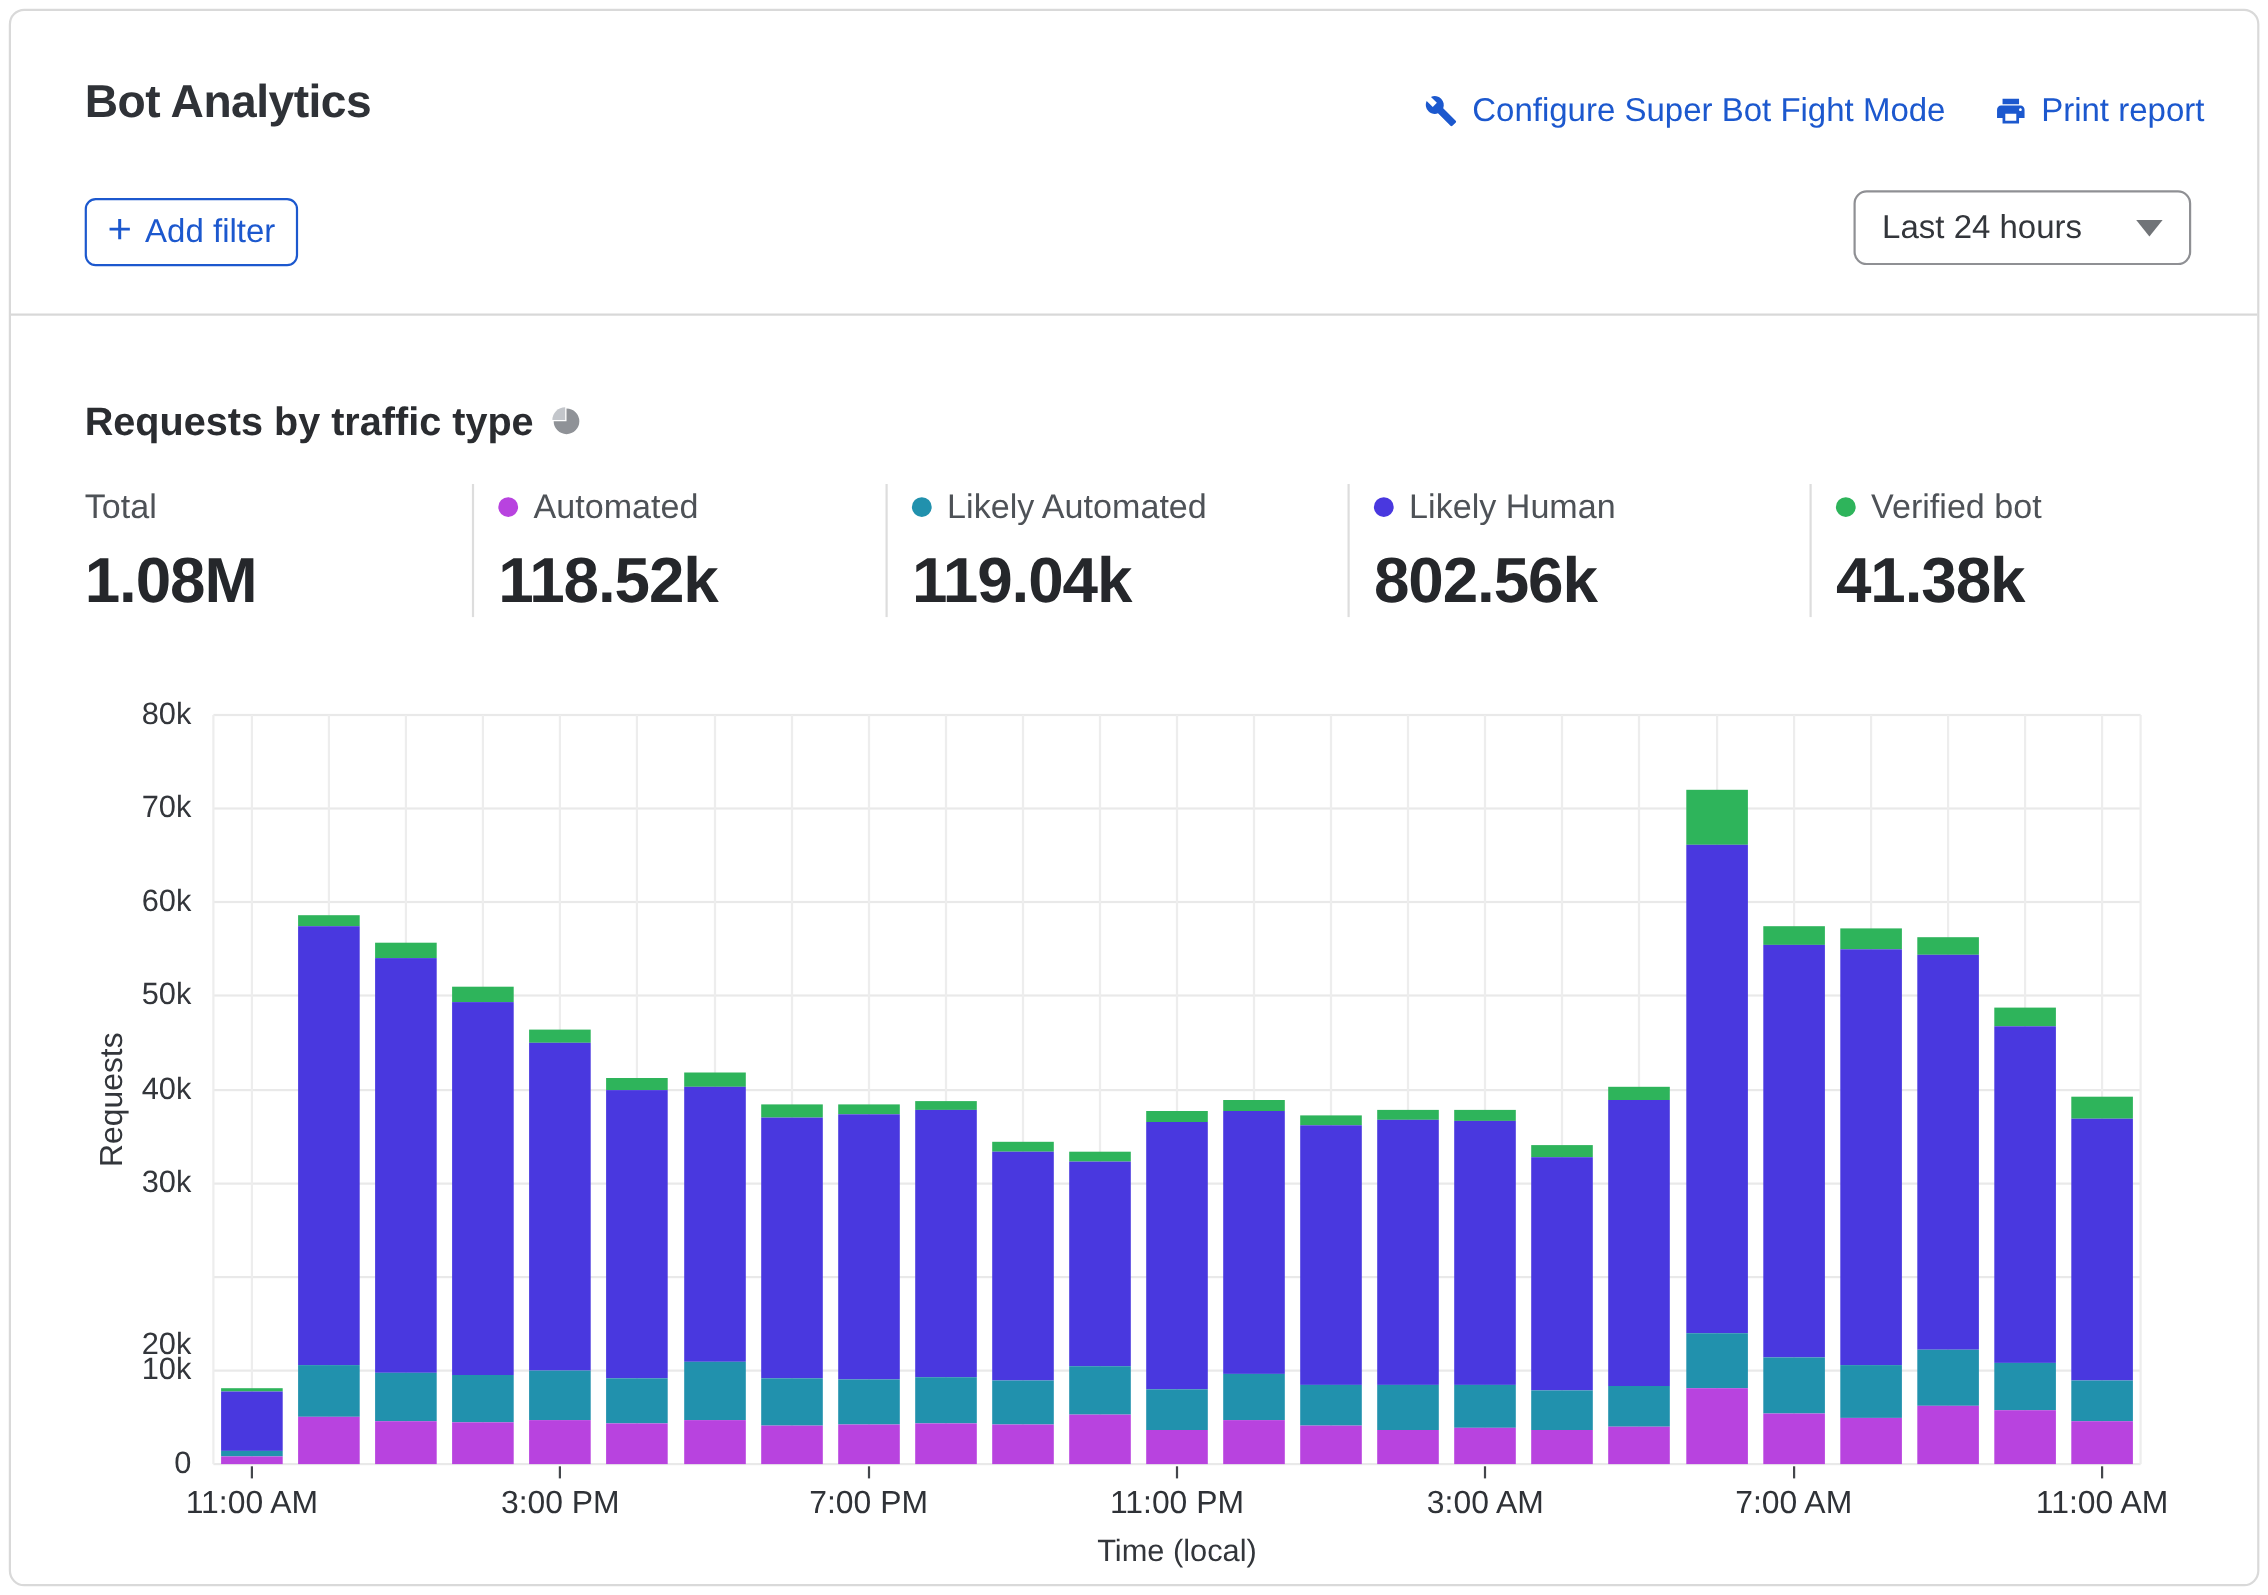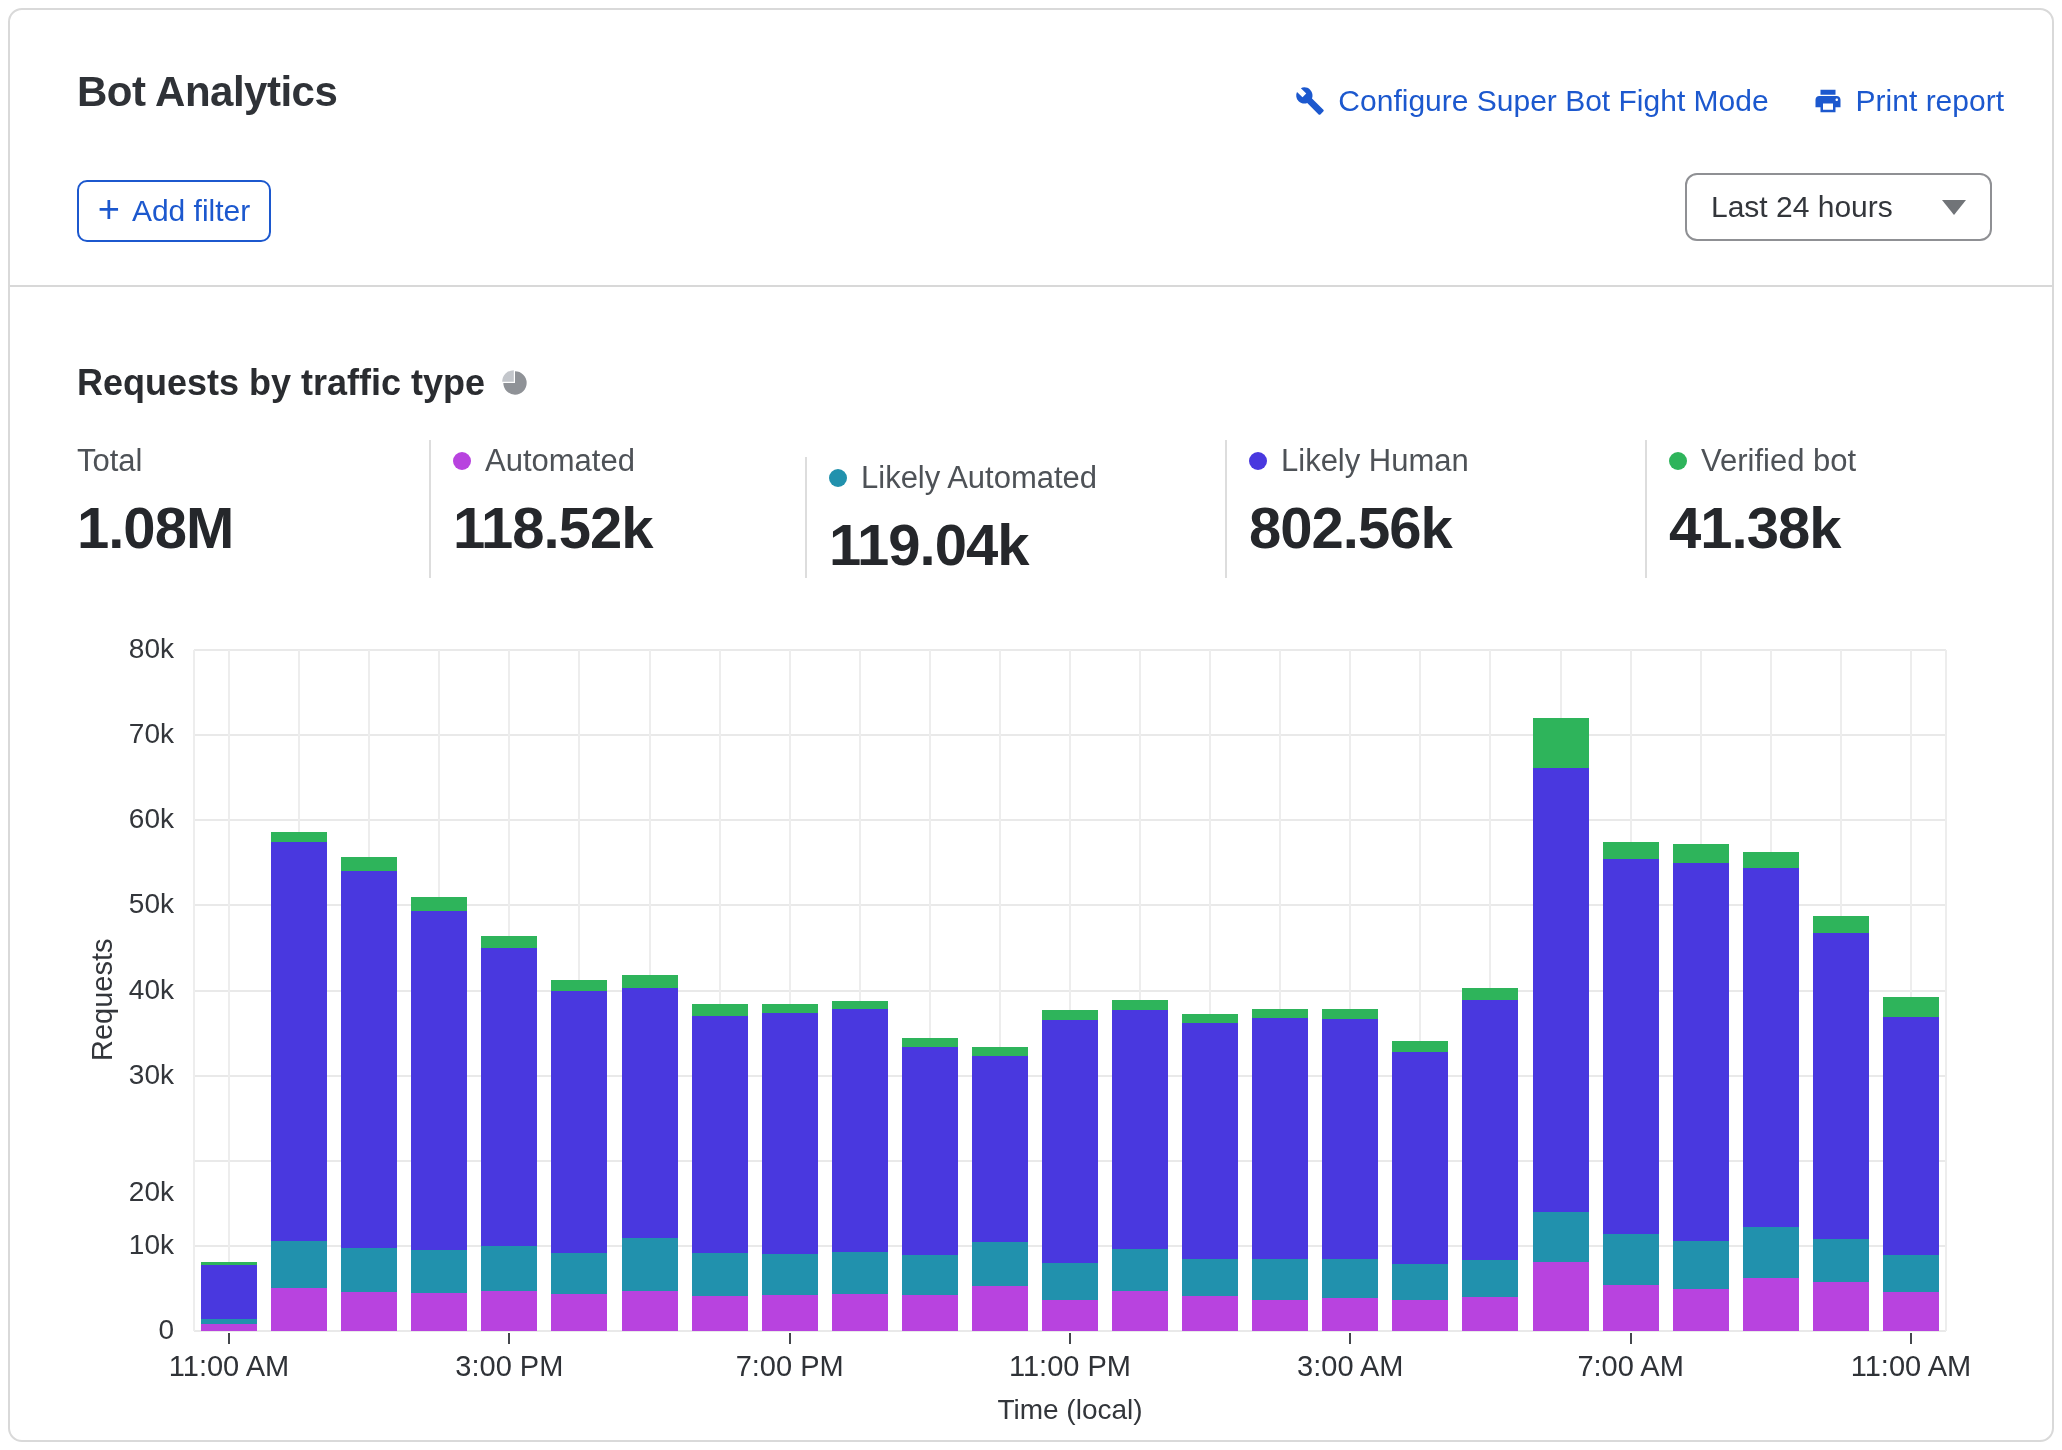--- a/index.html
+++ b/index.html
@@ -109,21 +109,21 @@
         </div>
         <div class="stat-value">1.08M</div>
       </div>
       <div class="stat sep" style="width: 376px;">
         <div class="stat-label">
           <span class="dot" style="background: rgb(184, 67, 223);"></span>
           <span>Automated</span>
         </div>
         <div class="stat-value">118.52k</div>
       </div>
-      <div class="stat sep" style="width: 420px; margin-top: 17px;">
+      <div class="stat sep" style="width: 420px;">
         <div class="stat-label">
           <span class="dot" style="background: rgb(33, 145, 173);"></span>
           <span>Likely Automated</span>
         </div>
         <div class="stat-value">119.04k</div>
       </div>
       <div class="stat sep" style="width: 420px;">
         <div class="stat-label">
           <span class="dot" style="background: rgb(73, 56, 223);"></span>
           <span>Likely Human</span>
@@ -140,21 +140,21 @@
     </div>
 
   <div id="chart">
     <div class="yaxis-title">Requests</div>
     <div class="xaxis-title">Time (local)</div>
   <div class="hgrid" style="top: 1320px;"></div>
       <div class="ylab" style="left: 44px; top: 1304px;">0</div>
       <div class="hgrid" style="top: 1234.88px;"></div>
       <div class="ylab" style="left: 44px; top: 1218.88px;">10k</div>
       <div class="hgrid" style="top: 1149.75px;"></div>
-      <div class="ylab" style="left: 44px; top: 1166px;">20k</div>
+      <div class="ylab" style="left: 44px; top: 1196px;">20k</div>
       <div class="hgrid" style="top: 1064.62px;"></div>
       <div class="ylab" style="left: 44px; top: 1048.62px;">30k</div>
       <div class="hgrid" style="top: 979.5px;"></div>
       <div class="ylab" style="left: 44px; top: 963.5px;">40k</div>
       <div class="hgrid" style="top: 894.375px;"></div>
       <div class="ylab" style="left: 44px; top: 878.375px;">50k</div>
       <div class="hgrid" style="top: 809.25px;"></div>
       <div class="ylab" style="left: 44px; top: 793.25px;">60k</div>
       <div class="hgrid" style="top: 724.125px;"></div>
       <div class="ylab" style="left: 44px; top: 708.125px;">70k</div>

